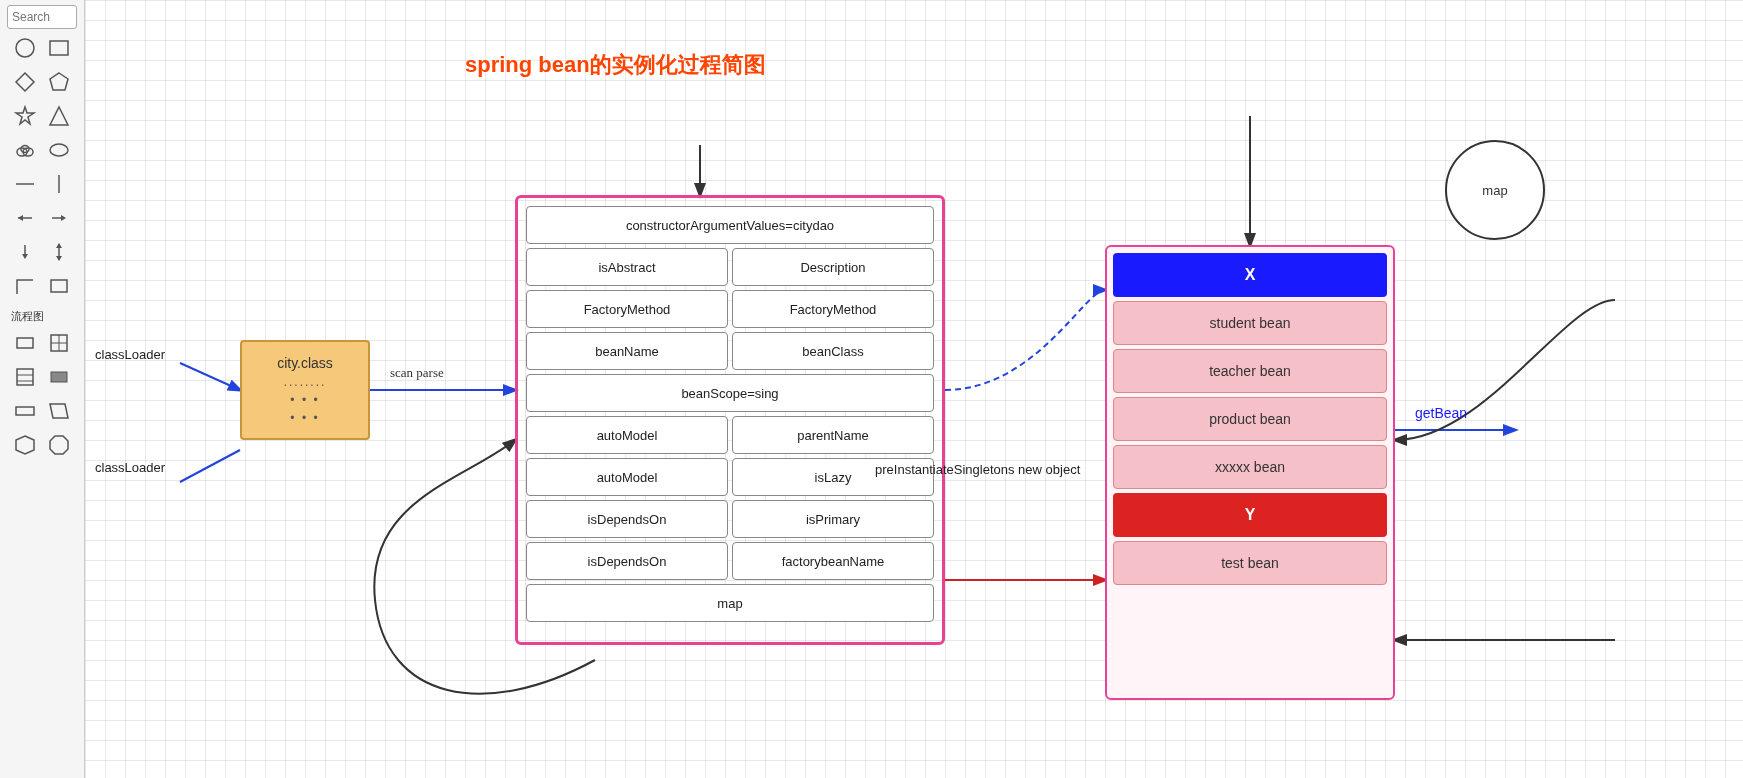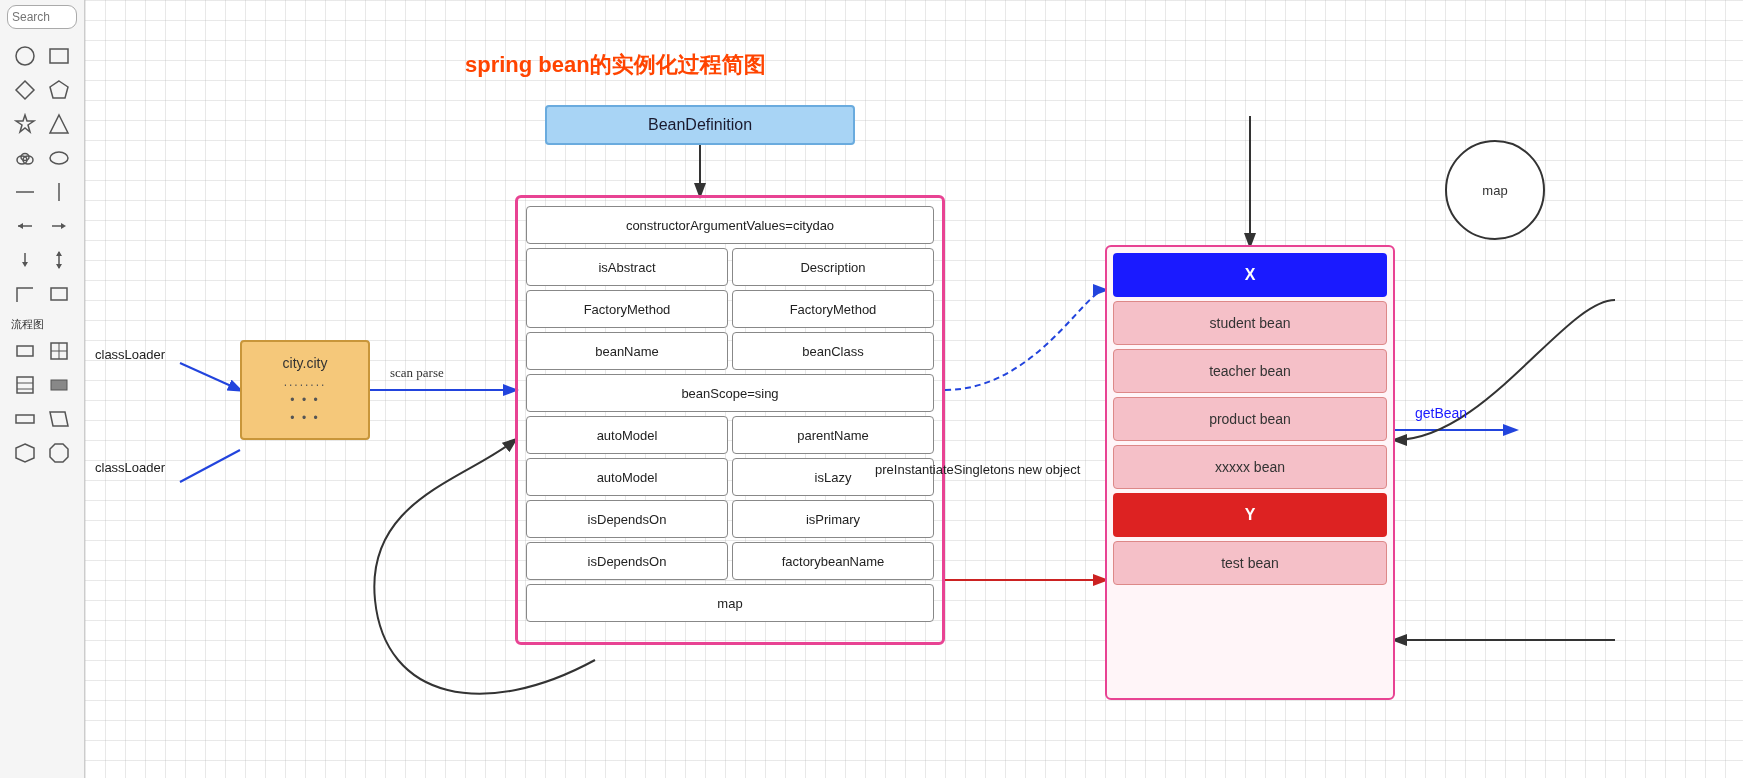--- a/index.html
+++ b/index.html
@@ -22,22 +22,21 @@
       align-items: center;
       padding: 5px 0;
       gap: 4px;
       flex-shrink: 0;
     }
 
     #search-box {
       width: 70px;
       height: 24px;
       border: 1px solid #aaa;
-      border-radius: 9px;
-      margin-bottom: 8px;
+      border-radius: 3px;
       padding: 0 4px;
       font-size: 12px;
     }
 
     .shape-row {
       display: flex;
       gap: 4px;
       align-items: center;
       justify-content: center;
     }
@@ -502,23 +501,20 @@
 
     <line x1="1530" y1="640" x2="1310" y2="640" stroke="#333" stroke-width="2" marker-end="url(#black-arrow)"></line>
 
     <path d="M 1530,300 C 1480,300 1400,440 1310,440" stroke="#333" stroke-width="2" fill="none" marker-end="url(#black-arrow)"></path>
 
     <line x1="95" y1="482" x2="155" y2="450" stroke="#2244dd" stroke-width="2"></line>
   </svg>
 
   <div class="diagram-title">spring bean的实例化过程简图</div>
 
-  <div class="bean-def-box">
-    <span>BeanDefinition</span>
-  </div>
 
   <div class="main-box">
     <div class="main-box-inner">
 
       <div class="row-full">
         <div class="cell cell-full">constructorArgumentValues=citydao</div>
       </div>
 
       <div class="row-full">
         <div class="cell">isAbstract</div>
@@ -559,21 +555,21 @@
         <div class="cell">factorybeanName</div>
       </div>
 
       <div class="row-full">
         <div class="cell cell-full">map</div>
       </div>
     </div>
   </div>
 
   <div class="city-box">
-    <span>city.city</span>
+    <span>city.class</span>
     <span class="city-dots">........</span>
     <span class="city-dots">• • •</span>
     <span class="city-dots">• • •</span>
   </div>
 
   <div class="label-classloader-top">classLoader</div>
   <div class="label-classloader-bottom">classLoader</div>
   <div class="label-scan-parse">scan parse</div>
   <div class="label-preinstantiate">preInstantiateSingletons new object</div>
   <div class="label-getbean">getBean</div>

